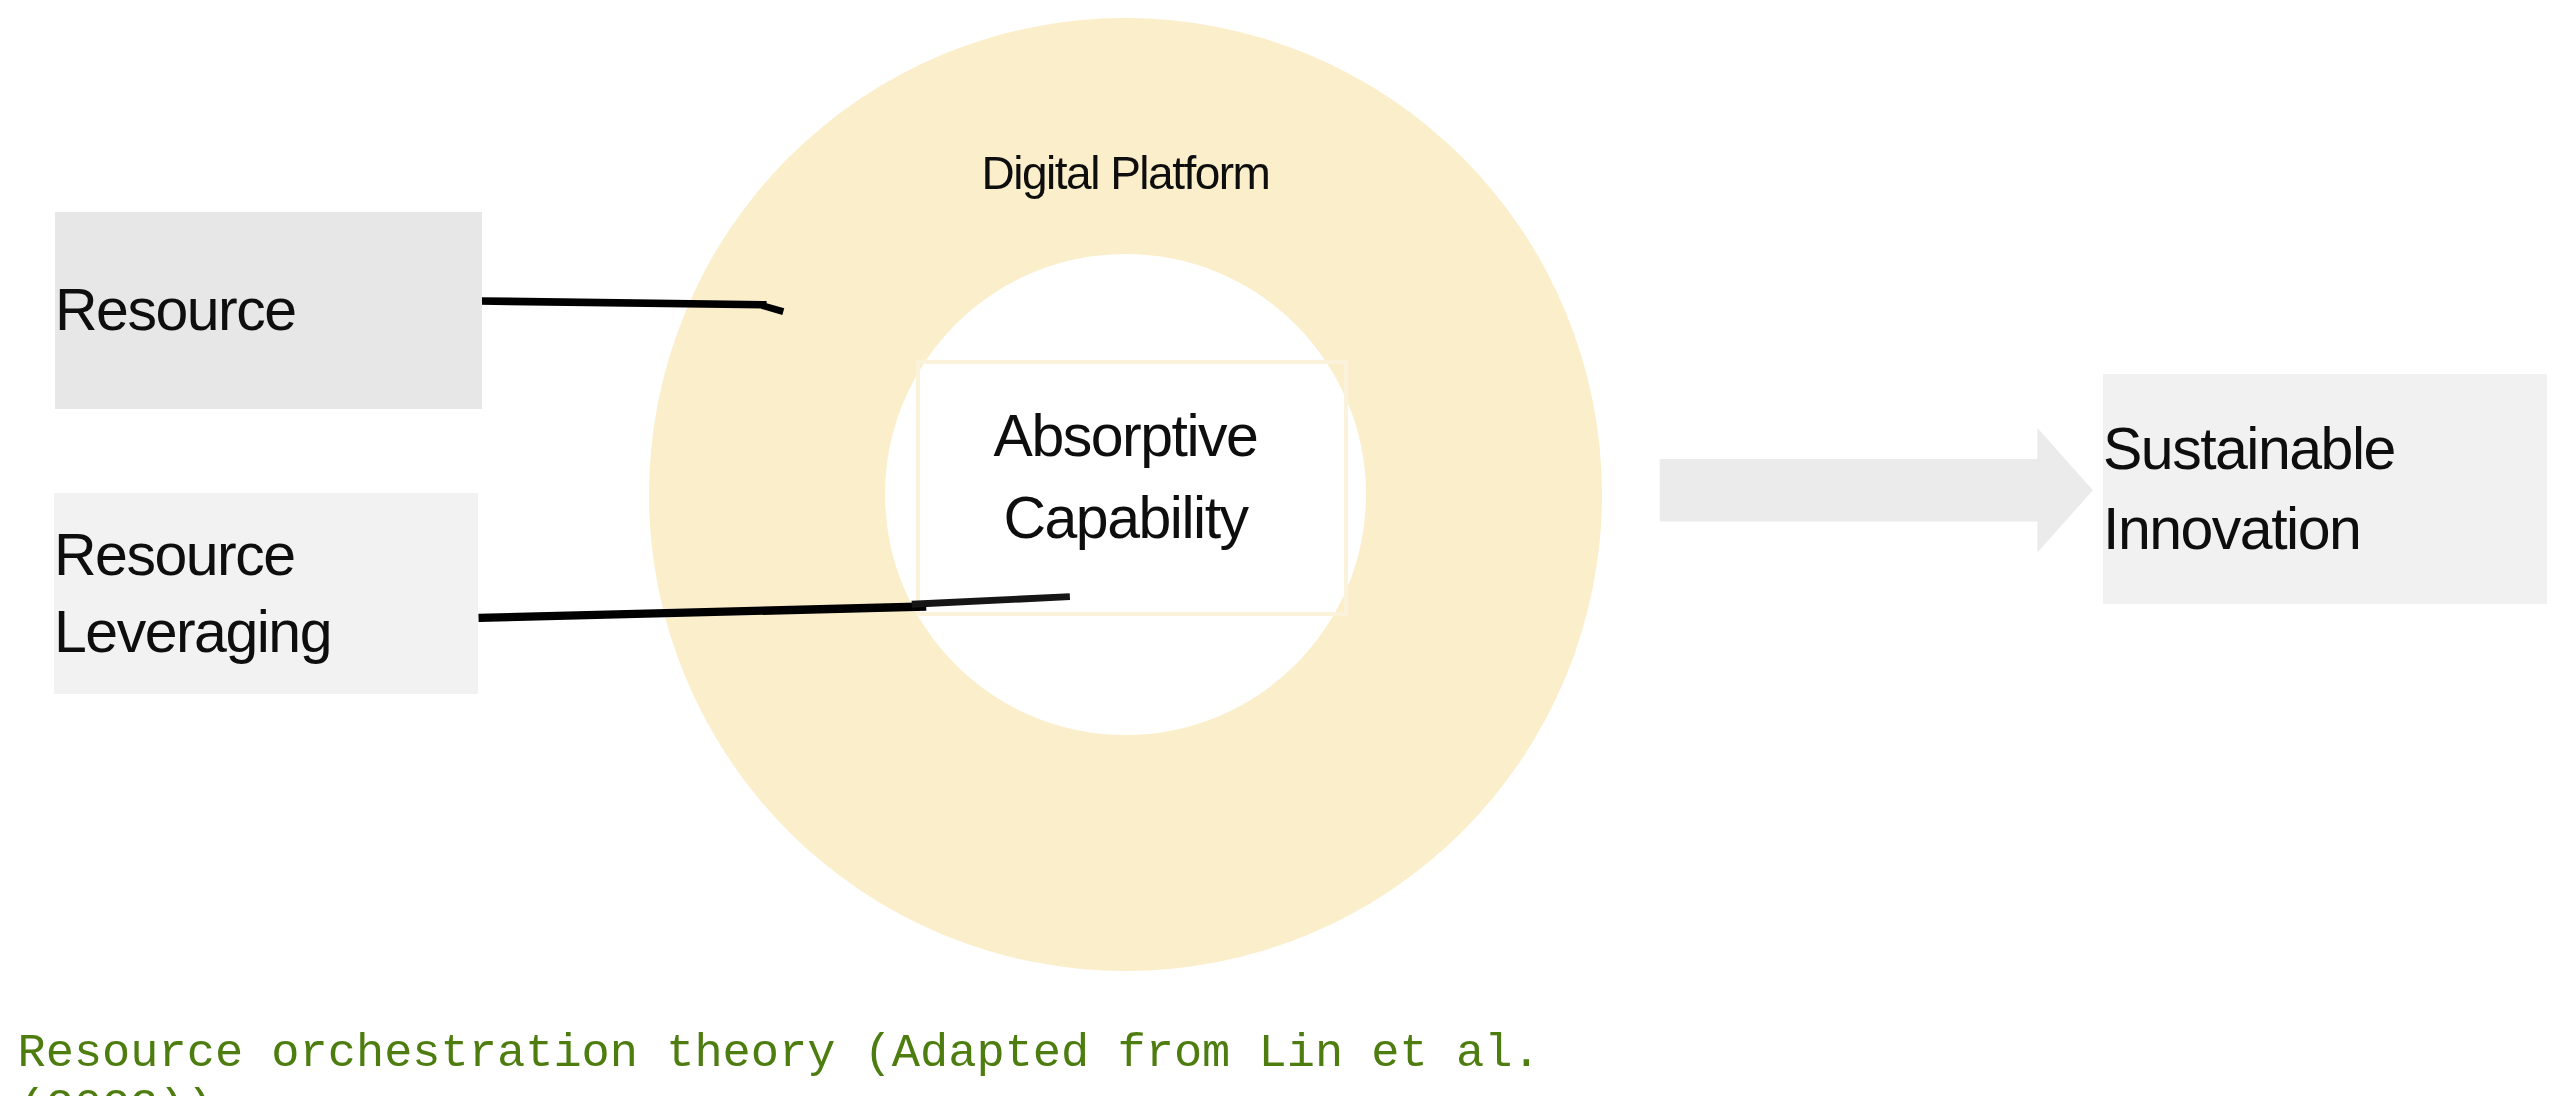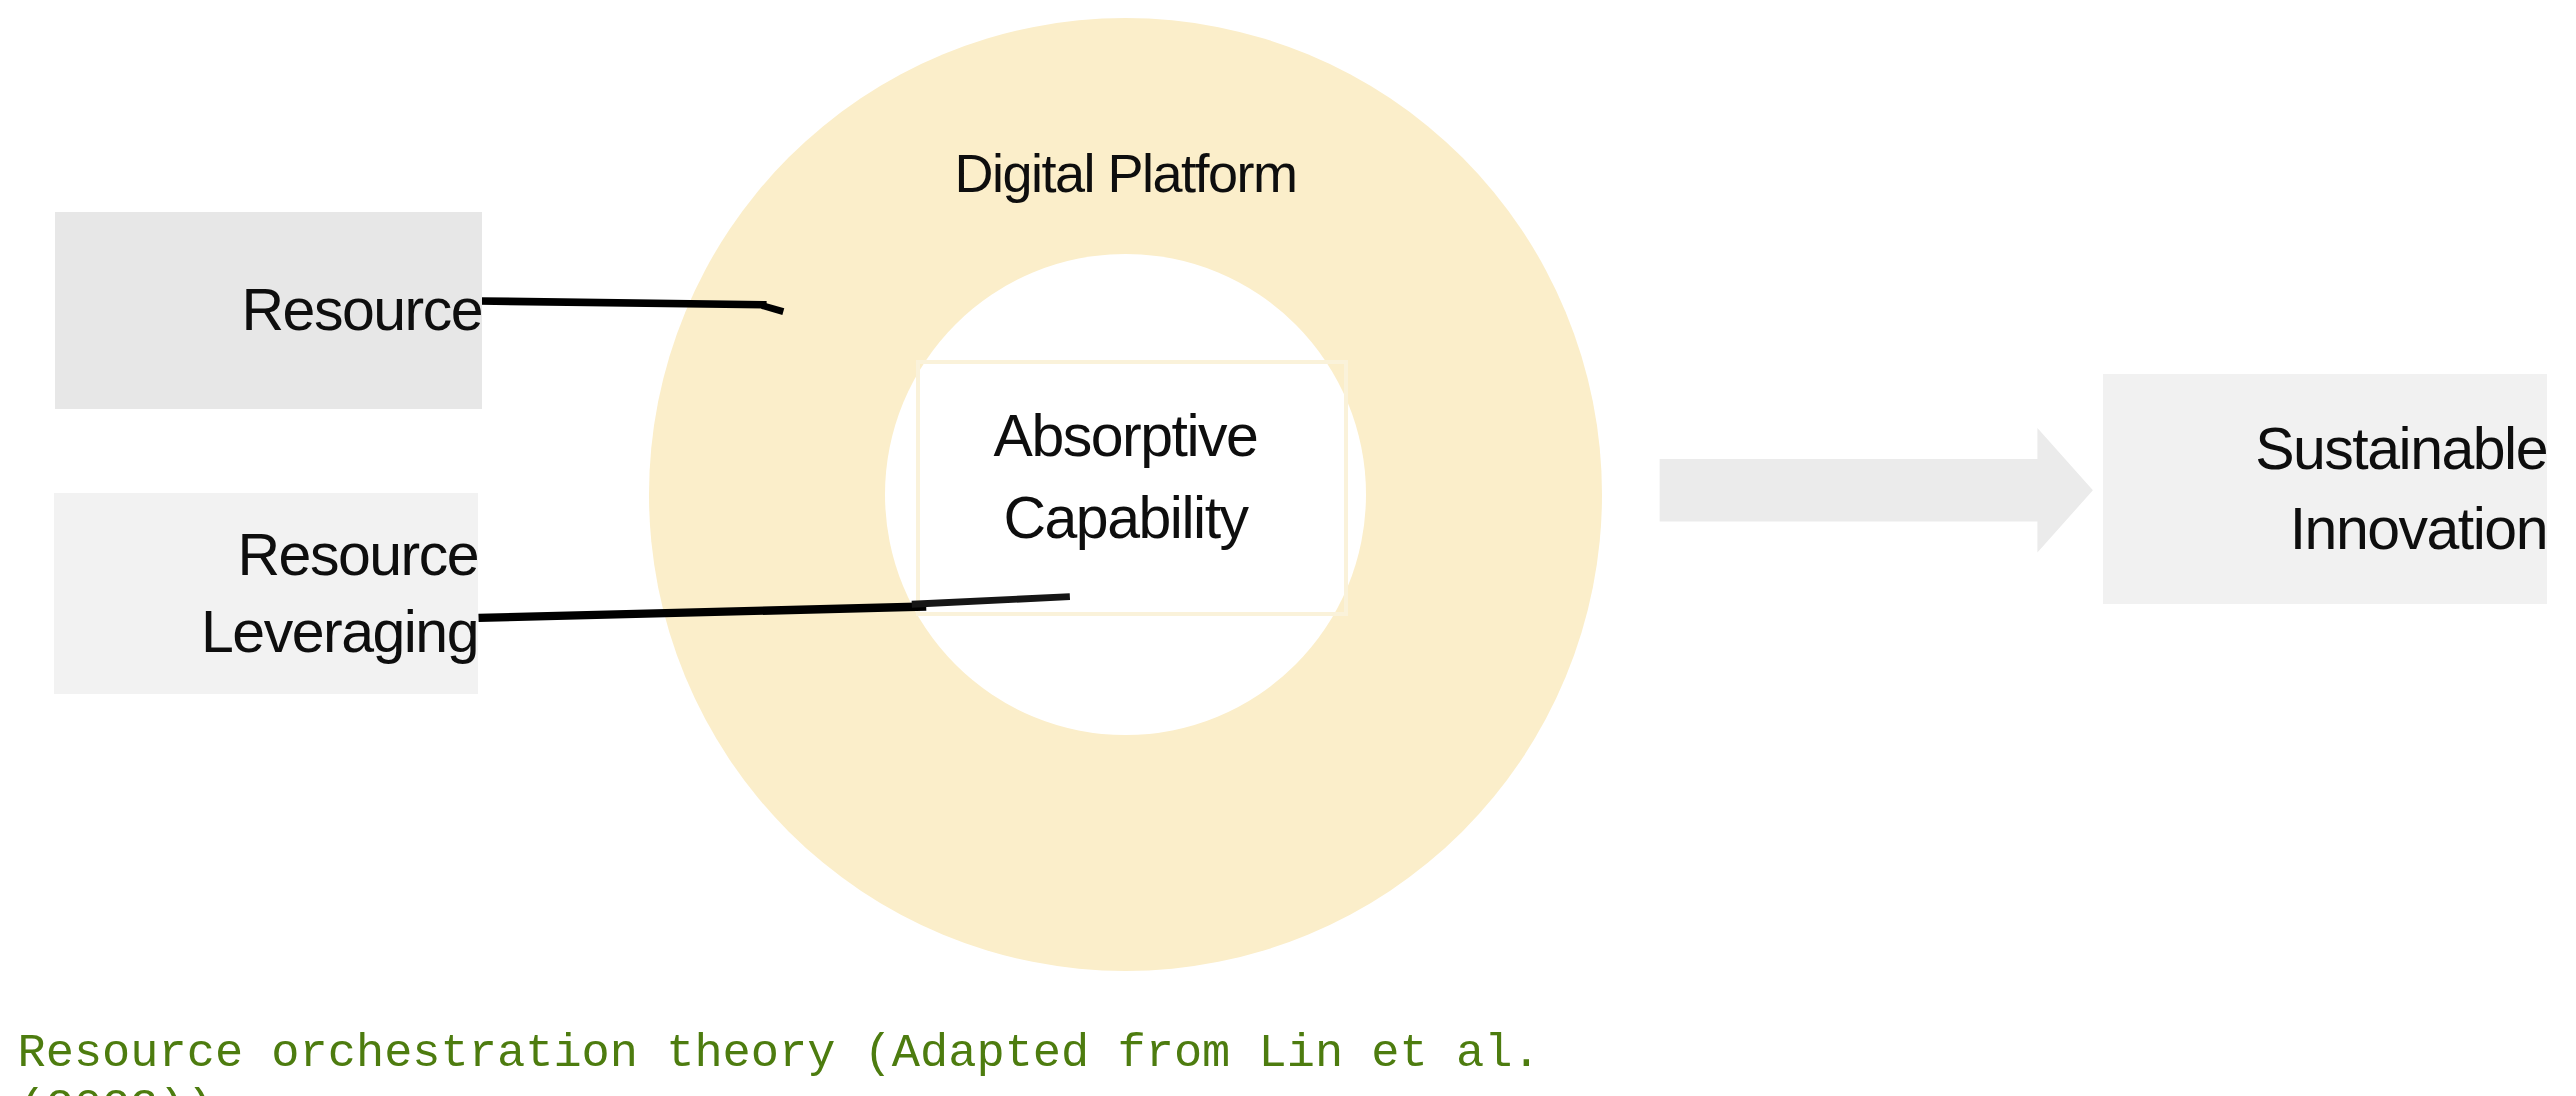--- a/index.html
+++ b/index.html
@@ -36,35 +36,35 @@
 
   
   #overlay-svg{
     left:0; top:0; z-index:4;
   }
 
   
   .label{ z-index:5; letter-spacing:-1.5px; }
   .donut-title{
     left:649px; top:140px; width:953px;
-    text-align:center; font-size:54px; line-height:67px;
+    text-align:center; font-size:46px; line-height:67px;
   }
   .center-line1{
     left:885px; top:402px; width:481px;
     text-align:center; font-size:59px; line-height:68px;
   }
   .center-line2{
     left:885px; top:484px; width:481px;
     text-align:center; font-size:59px; line-height:68px;
   }
 
   .node{
     z-index:5;
     display:flex; flex-direction:column;
-    align-items:flex-end; justify-content:center;
+    align-items:flex-start; justify-content:center;
     text-align:center;
     font-size:59px; line-height:77px; letter-spacing:-1.5px;
   }
   .box-acquirement{ left:55px;  top:212px; width:427px; height:197px; background:#E7E7E7; }
   .box-leveraging { left:54px;  top:493px; width:424px; height:201px; background:#F2F2F2; }
   .box-outcome    { left:2103px; top:374px; width:444px; height:230px; background:#F1F1F1; line-height:80px; }
 
   .arrow-label{
     left:1715px; top:566px;
     font-size:55px; line-height:61px;

